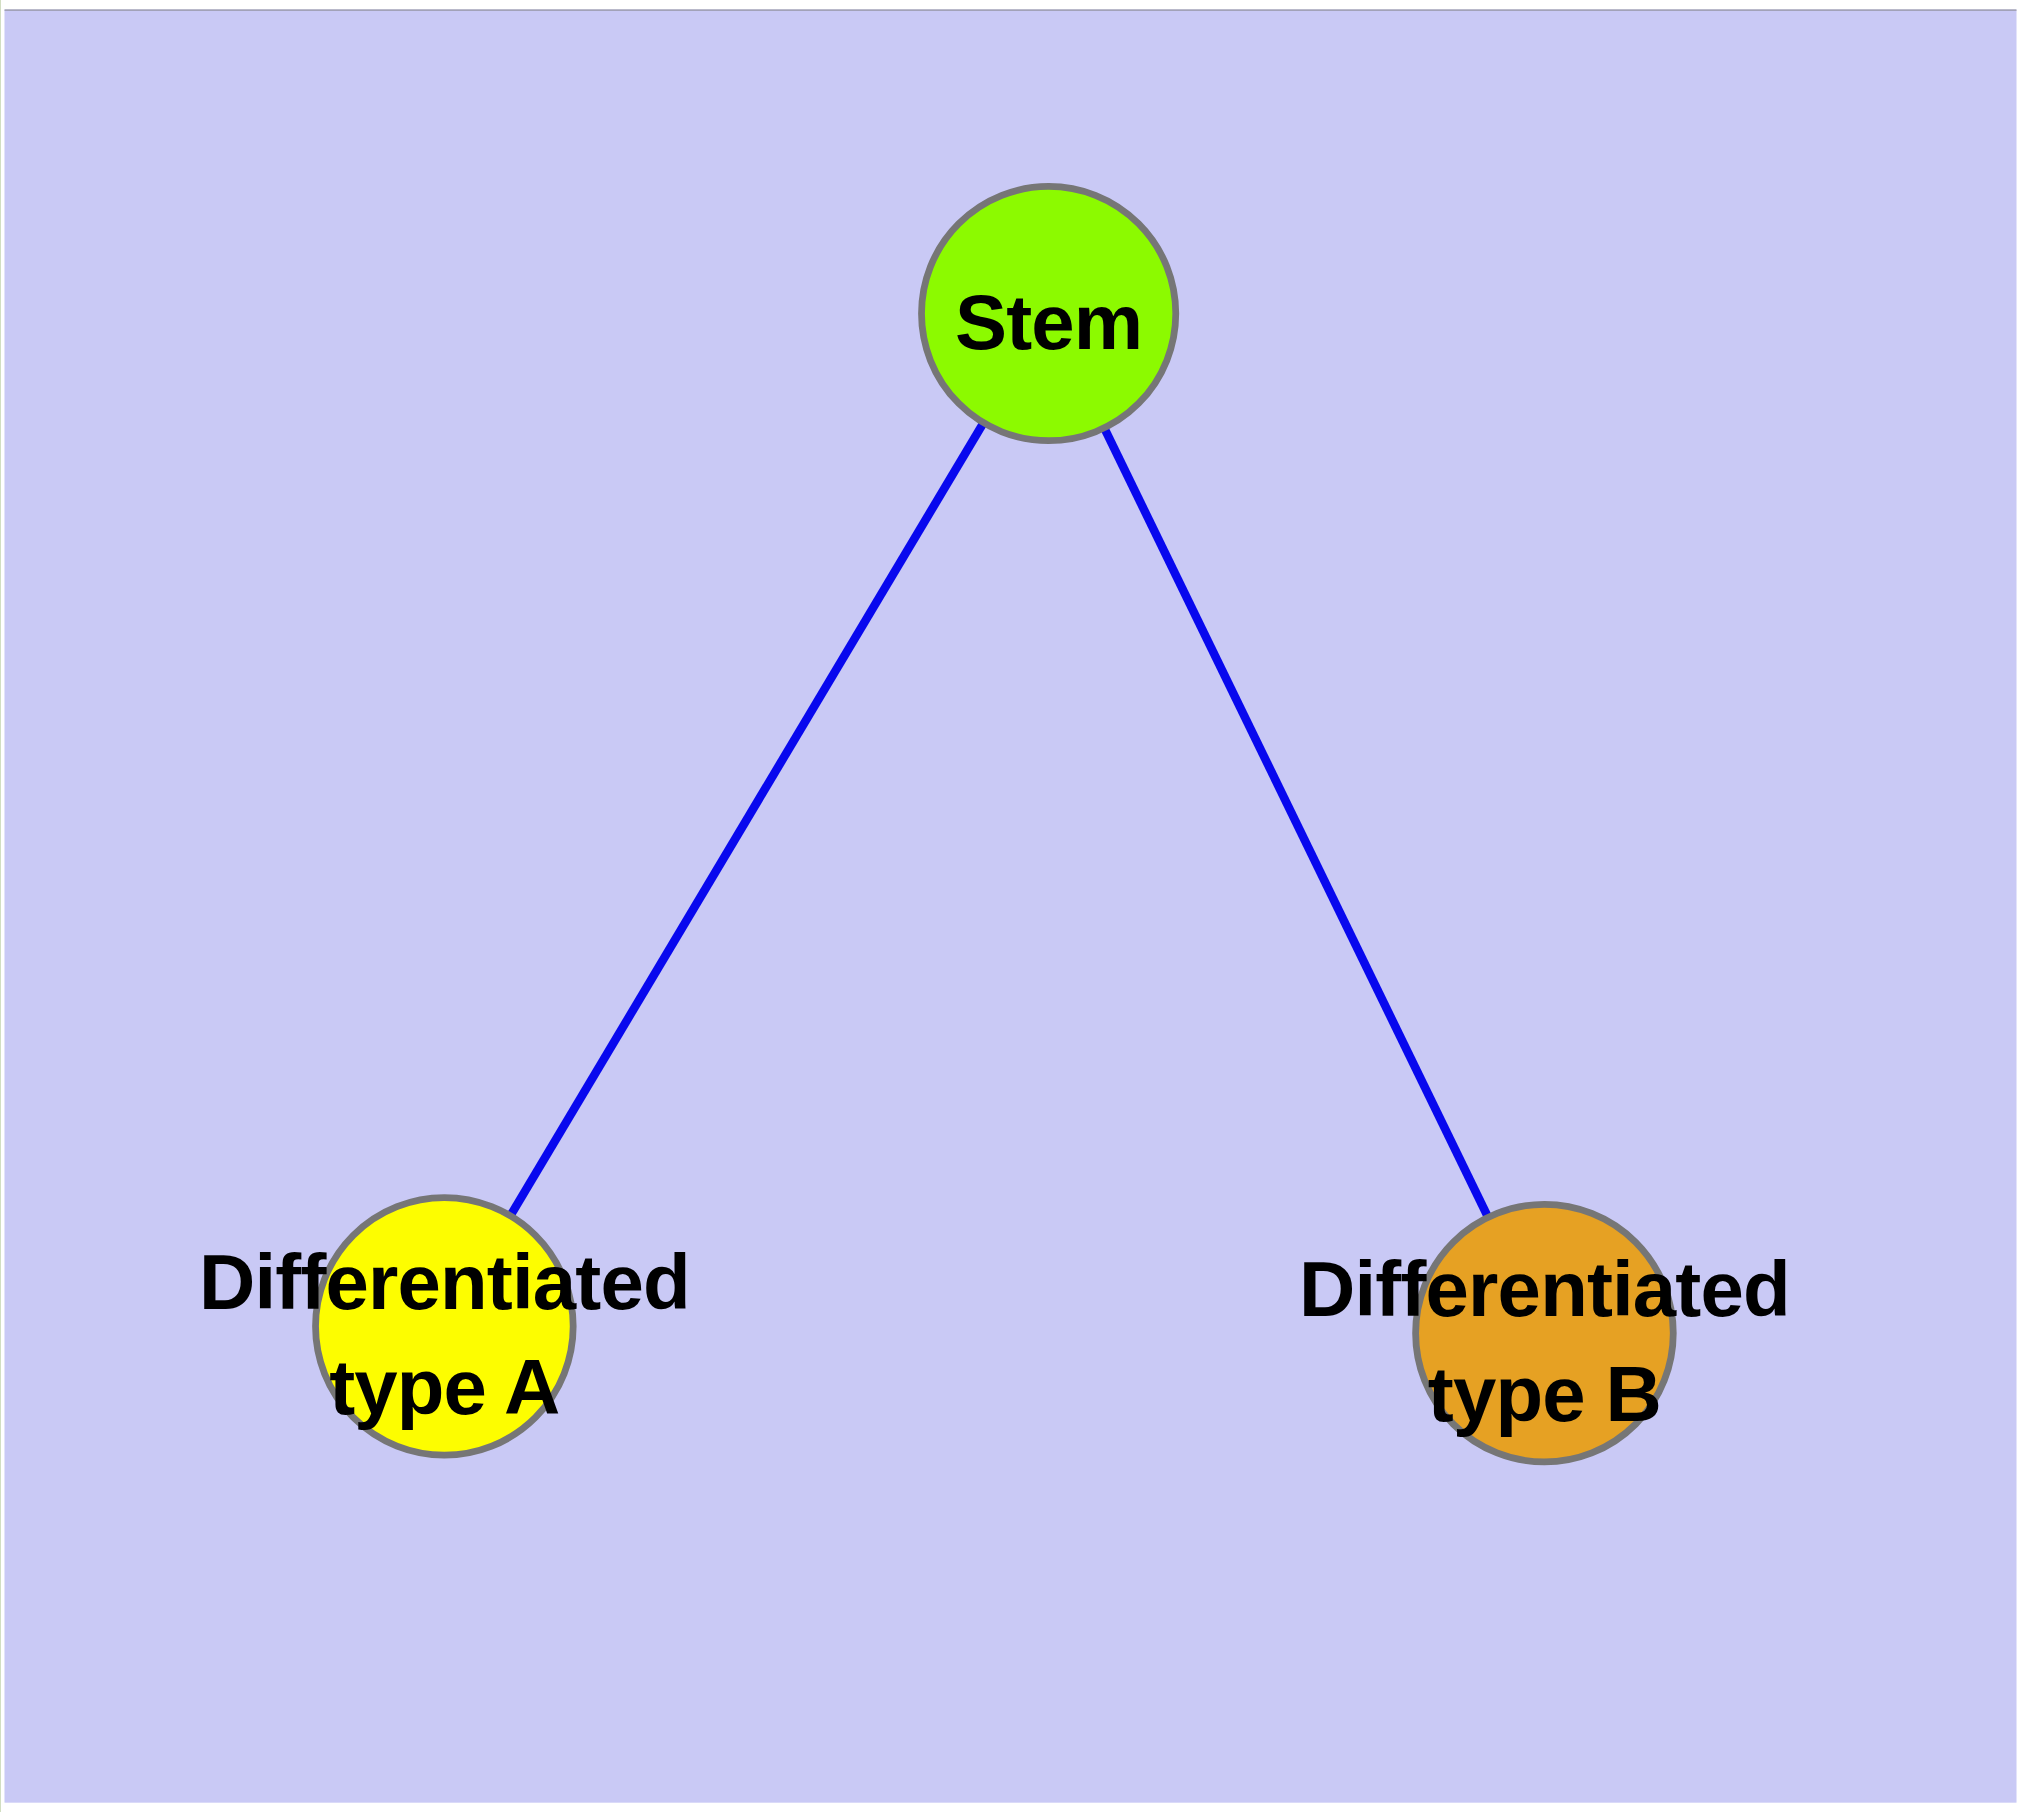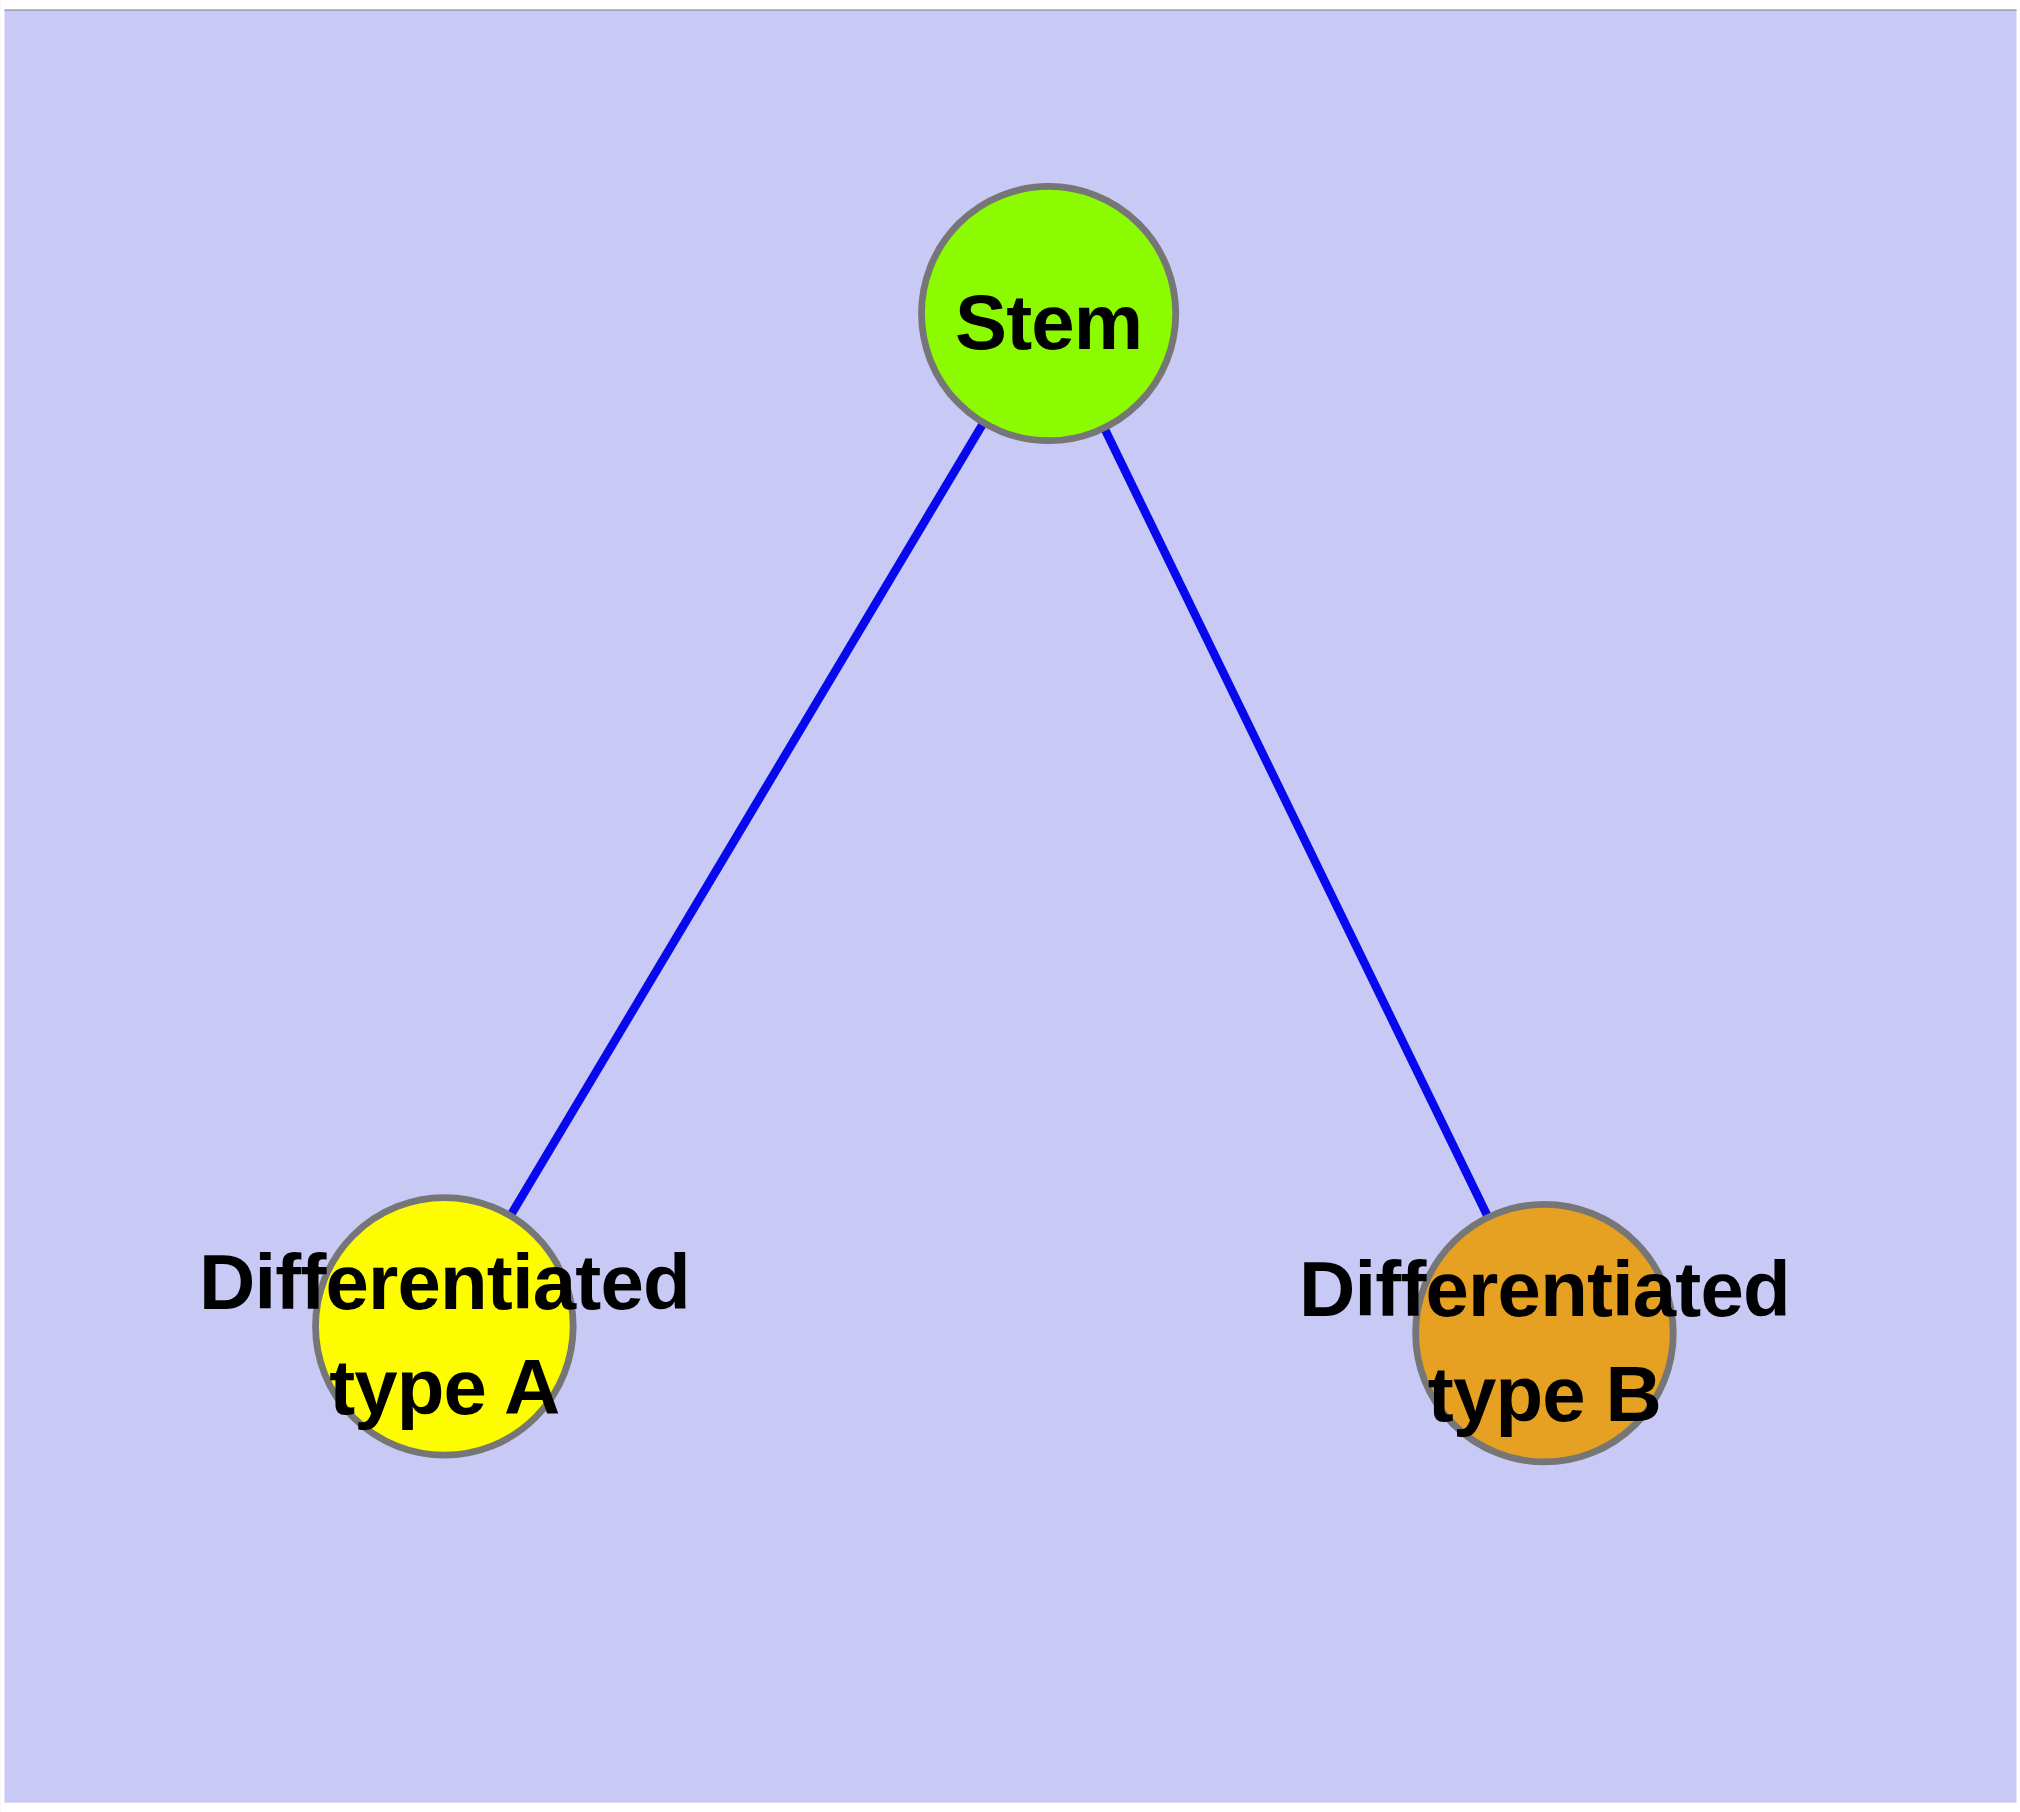--- a/index.html
+++ b/index.html
@@ -4,21 +4,21 @@
 <style>
   html, body {
     margin: 0;
     padding: 0;
     background: #ffffff;
   }
   .page {
     position: relative;
     width: 2021px;
     height: 1812px;
-    background: #e5e5e5;
+    background: #4d7c0f;
     overflow: hidden;
   }
   .page svg {
     position: absolute;
     left: 0;
     top: 0;
     width: 2021px;
     height: 1812px;
     display: block;
   }

